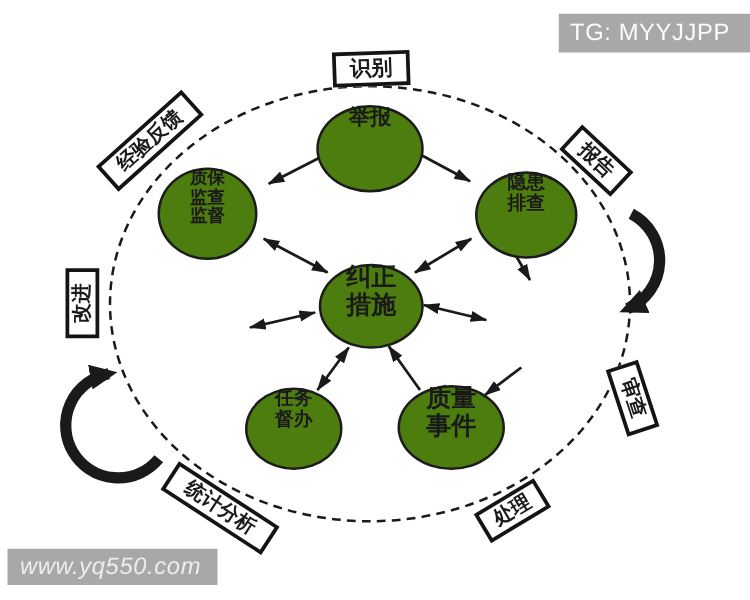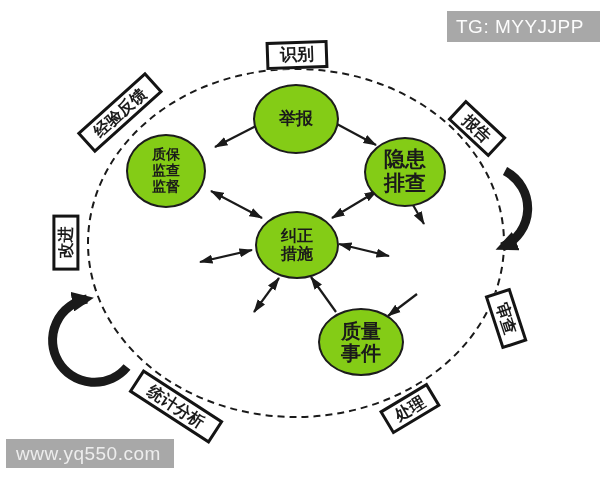--- a/index.html
+++ b/index.html
@@ -7,34 +7,34 @@
     position:relative;width:600px;height:480px;background:#ffffff;overflow:hidden;
     font-family:"Liberation Serif","DejaVu Serif",serif;color:#1a1a1a;
   }
   
   .band{
     position:absolute;background:#a8a8a8;color:#fcfcfc;z-index:6;
     font-family:"Liberation Sans","DejaVu Sans",sans-serif;
     display:flex;align-items:center;font-size:19px;letter-spacing:0.5px;
   }
   .band.top-right{left:447px;top:11px;width:153px;height:31px;padding-left:9px;}
-  .band.bottom-left{left:6px;top:439px;width:158px;height:29px;padding-left:10px;color:#ededed;}
+  .band.bottom-left{left:6px;top:439px;width:158px;height:29px;padding-left:10px;color:#ededed;font-style:italic;}
   
   svg.overlay{position:absolute;left:0;top:0;z-index:1;}
   
   .node{
-    position:absolute;border:2px solid #1c1c1c;border-radius:50%;background:#84cc16;
-    display:flex;flex-direction:column;align-items:center;justify-content:center;
-    z-index:3;text-align:center;line-height:1.12;font-weight:bold;
+    position:absolute;border:2px solid #1c1c1c;border-radius:50%;background:#4d7c0f;
+    display:flex;flex-direction:column;align-items:center;
+    z-index:3;text-align:center;line-height:1.12;font-weight:bold;font-family:Liberation Mono, monospace;
   }
   .node span{display:block;white-space:nowrap;}
   .n-report   {left:253px;top:84px; width:82px;height:66px;font-size:17px;}
   .n-qa       {left:126px;top:134px;width:76px;height:70px;font-size:14px;}
-  .n-hazard   {left:364px;top:137px;width:78px;height:66px;font-size:21px;}
-  .n-corr     {left:255px;top:211px;width:80px;height:64px;font-size:16px;}
+  .n-hazard   {left:380px;top:137px;width:78px;height:66px;font-size:15px;}
+  .n-corr     {left:255px;top:211px;width:80px;height:64px;font-size:20px;}
   .n-ncr      {left:392px;top:227px;width:78px;height:68px;font-size:17px;letter-spacing:1px;}
   .n-mgmt     {left:118px;top:238px;width:78px;height:66px;font-size:15px;}
   .n-task     {left:196px;top:310px;width:74px;height:62px;font-size:15px;}
   .n-quality  {left:318px;top:308px;width:82px;height:64px;font-size:20px;}
   
   .stage-label{
     position:absolute;border:3px solid #141414;background:#fff;z-index:4;
     font-weight:bold;font-size:16px;text-align:center;white-space:nowrap;
     padding:1px 5px;line-height:1.2;
   }
@@ -95,20 +95,24 @@
     <span>排查</span>
   </div>
 
   <div class="node n-corr">
     <span>纠正</span>
     <span>措施</span>
   </div>
 
 
 
+  <div class="node n-task">
+    <span>任务</span>
+    <span>督办</span>
+  </div>
 
   <div class="node n-quality">
     <span>质量</span>
     <span>事件</span>
   </div>
 
   <div class="stage-label s-identify">识别</div>
   <div class="stage-label s-feedback">经验反馈</div>
   <div class="stage-label s-report">报告</div>
   <div class="stage-label s-improve">改进</div>

